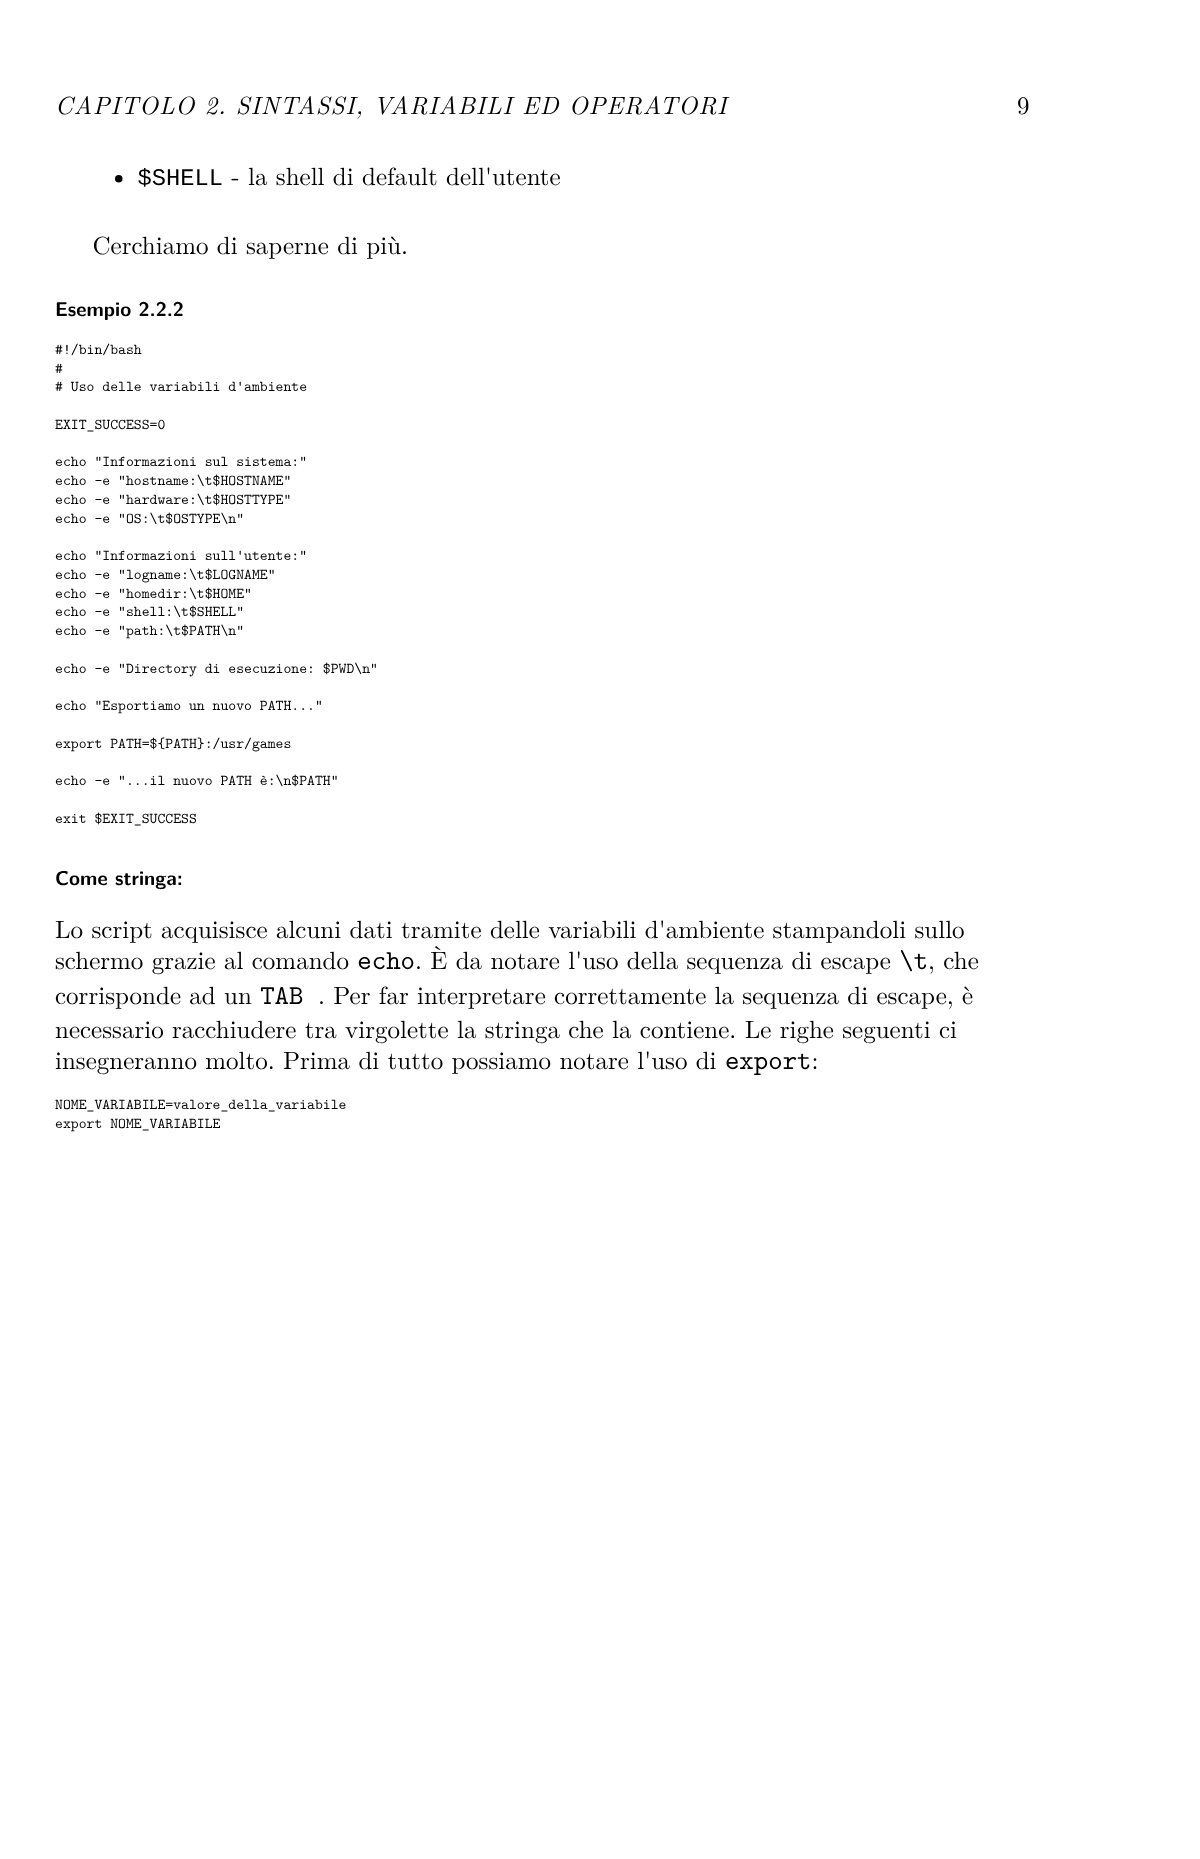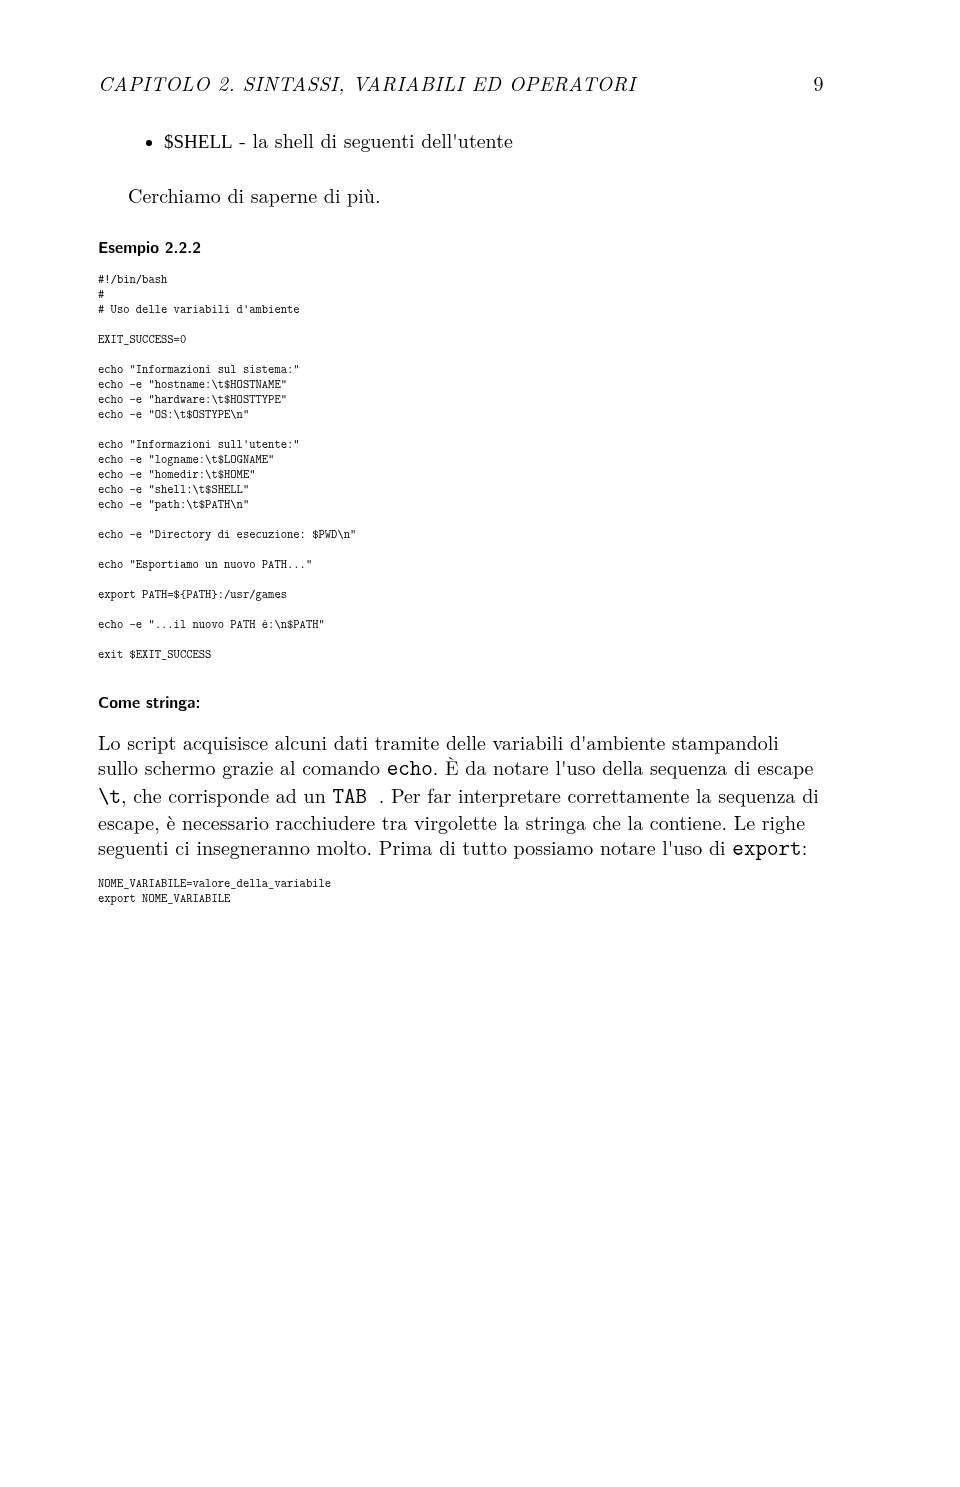--- a/index.html
+++ b/index.html
@@ -6,21 +6,21 @@
     margin: 0;
     padding: 0;
     background: #fff;
     font-family: "Latin Modern Roman", "CMU Serif", Georgia, "Times New Roman", serif;
     color: #000;
   }
   .page {
     width: 922px;
     min-height: 1487px;
     box-sizing: border-box;
-    padding: 68px 98px 70px 98px;
+    padding: 68px 98px 70px 44px;
   }
   .header-row {
     display: flex;
     justify-content: space-between;
     align-items: baseline;
     font-size: 20px;
     font-style: italic;
     font-family: "Latin Modern Roman", "CMU Serif", Georgia, serif;
     letter-spacing: 0.5px;
     margin-bottom: 28px;
@@ -37,21 +37,21 @@
   }
   .bullet-dot {
     display: inline-block;
     width: 6px; height: 6px;
     background: #000;
     border-radius: 50%;
     vertical-align: middle;
     margin-right: 12px;
     margin-top: -1px;
   }
-  .bullet-text .tt { font-family: Liberation Serif, serif; font-size: 19px; }
+  .bullet-text .tt { font-family: Liberation Mono, monospace; font-size: 19px; }
   .body-p {
     font-size: 20px;
     line-height: 1.25;
     margin: 0 0 14px 0;
     text-indent: 30px;
   }
   .noindent { text-indent: 0; }
   .bold-sans {
     font-family: "Latin Modern Sans", "CMU Bright", "DejaVu Sans", "Trebuchet MS", Arial, sans-serif;
     font-weight: 600;
@@ -80,21 +80,21 @@
 <body>
 
 <div class="page">
 
   <div class="header-row">
     <span class="header-title">CAPITOLO 2.  SINTASSI, VARIABILI ED OPERATORI</span>
     <span class="header-num">9</span>
   </div>
 
   <div class="bullet-wrap">
-    <span class="bullet-dot"></span><span class="bullet-text"><span class="tt">$SHELL</span><span> - la shell di seguenti dell'utente</span></span>
+    <span class="bullet-dot"></span><span class="bullet-text"><span class="tt">$SHELL</span><span> - la shell di default dell'utente</span></span>
   </div>
 
   <p class="body-p">Cerchiamo di saperne di più.</p>
 
   <div class="section-head noindent">
     <span class="bold-sans">Esempio 2.2.2</span>
   </div>
 
   <div class="code-block">#!/bin/bash
 #

